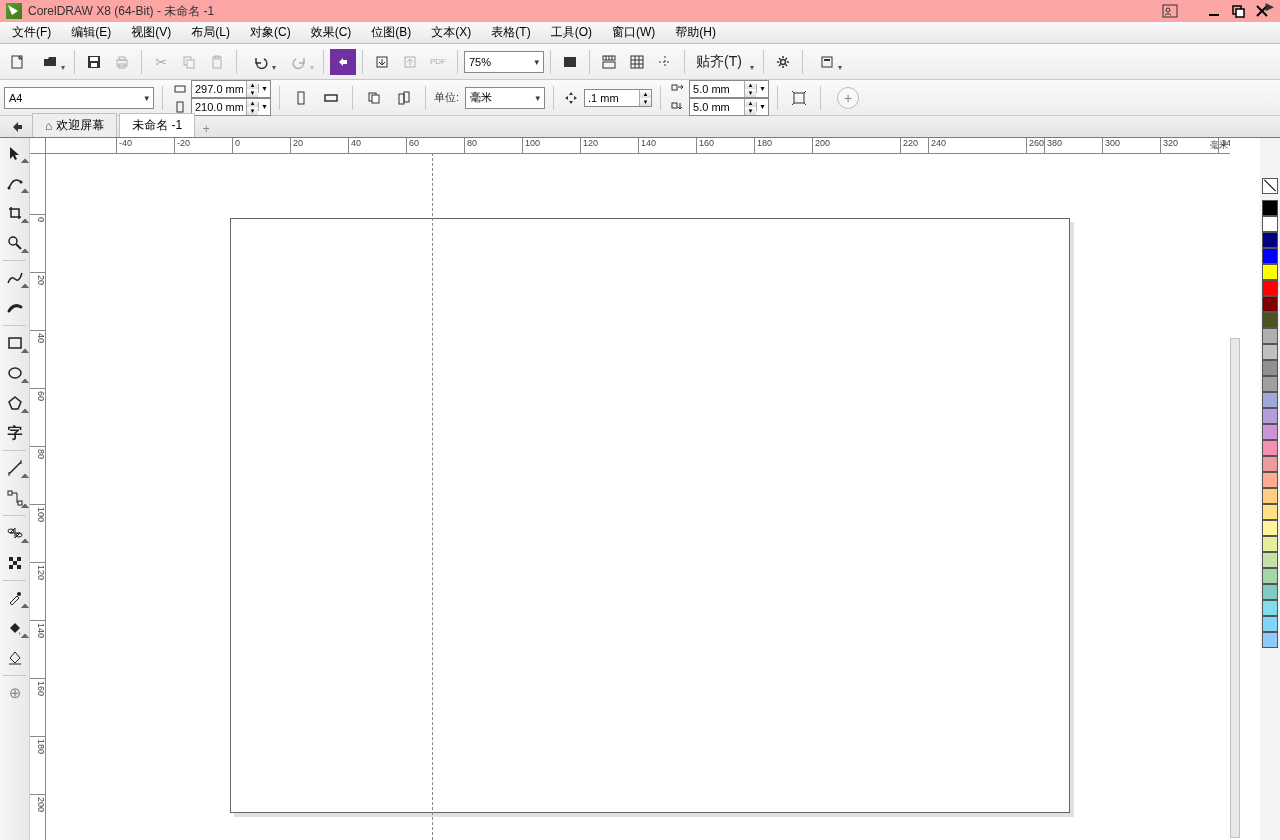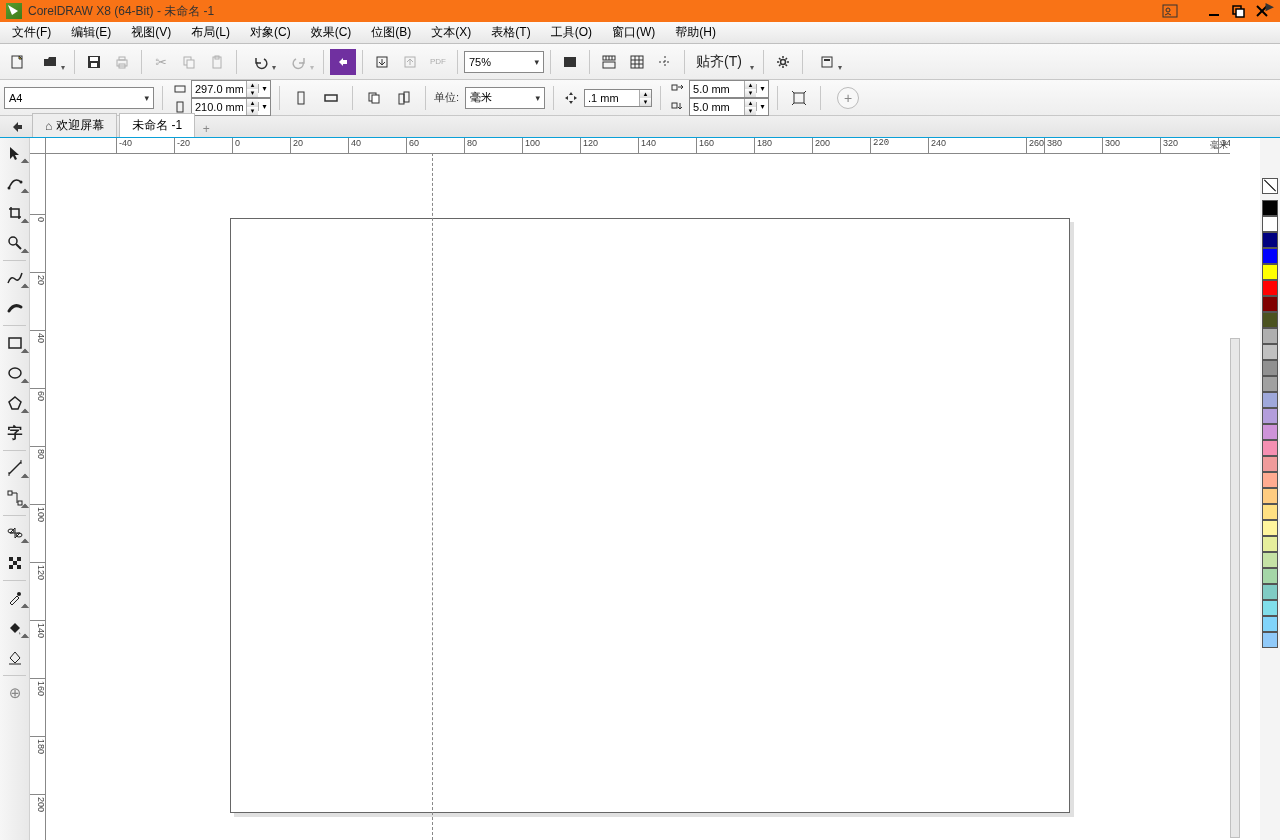--- a/index.html
+++ b/index.html
@@ -1,17 +1,17 @@
 <!DOCTYPE html>
 <html><head>
 <meta charset="utf-8">
 <style>
 * { box-sizing: border-box; margin: 0; padding: 0; user-select: none; }
 body { font-family: "Microsoft YaHei", Arial, sans-serif; font-size: 12px; background: #fff; width: 1280px; height: 840px; overflow: hidden; }
-.titlebar { height: 22px; background: #f97316; display: flex; align-items: center; padding: 0 6px; }
+.titlebar { height: 22px; background: #fca5a5; display: flex; align-items: center; padding: 0 6px; }
 .titlebar .logo { width: 16px; height: 16px; background: linear-gradient(135deg, #5a9e2f, #3d7a1a); margin-right: 6px; position: relative; }
 .titlebar .logo::after { content: ""; position: absolute; top: 2px; left: 2px; width: 10px; height: 10px; background: #fff; clip-path: polygon(0 0, 100% 60%, 40% 100%); }
 .titlebar .title { flex: 1; color: #333; }
 .titlebar .winbtn { width: 24px; height: 18px; display: flex; align-items: center; justify-content: center; font-size: 14px; color: #000; cursor: default; }
 .titlebar .winbtn.ext { margin-right: 20px; }
 .menubar { height: 22px; background: linear-gradient(#fafafa, #e8e8e8); display: flex; align-items: center; padding: 0 2px; border-bottom: 1px solid #c0c0c0; }
 .menubar .menu-item { padding: 2px 10px; color: #000; cursor: default; }
 .toolbar { height: 36px; background: linear-gradient(#fafafa, #eee); border-bottom: 1px solid #c8c8c8; display: flex; align-items: center; padding: 0 4px; gap: 2px; }
 .tbtn { width: 26px; height: 26px; display: flex; align-items: center; justify-content: center; border: 1px solid transparent; cursor: default; color: #222; font-size: 14px; }
 .tbtn.disabled { opacity: 0.35; }
@@ -497,21 +497,21 @@
         <div class="tick" style="left: 244px;">20</div>
         <div class="tick" style="left: 302px;">40</div>
         <div class="tick" style="left: 360px;">60</div>
         <div class="tick" style="left: 418px;">80</div>
         <div class="tick" style="left: 476px;">100</div>
         <div class="tick" style="left: 534px;">120</div>
         <div class="tick" style="left: 592px;">140</div>
         <div class="tick" style="left: 650px;">160</div>
         <div class="tick" style="left: 708px;">180</div>
         <div class="tick" style="left: 766px;">200</div>
-        <div class="tick" style="left: 824px; font-family: Liberation Mono, monospace;">220</div>
+        <div class="tick" style="left: 854px;">220</div>
         <div class="tick" style="left: 882px;">240</div>
         <div class="tick" style="left: 940px; margin-left: 40px;">260</div>
         <div class="tick" style="left: 998px;">380</div>
         <div class="tick" style="left: 1056px;">300</div>
         <div class="tick" style="left: 1114px;">320</div>
         <div class="tick" style="left: 1172px;">340</div>
       </div>
     <div class="ruler-v">
         <div class="tick" style="top: 60px;">0</div>
         <div class="tick" style="top: 118px;">20</div>

